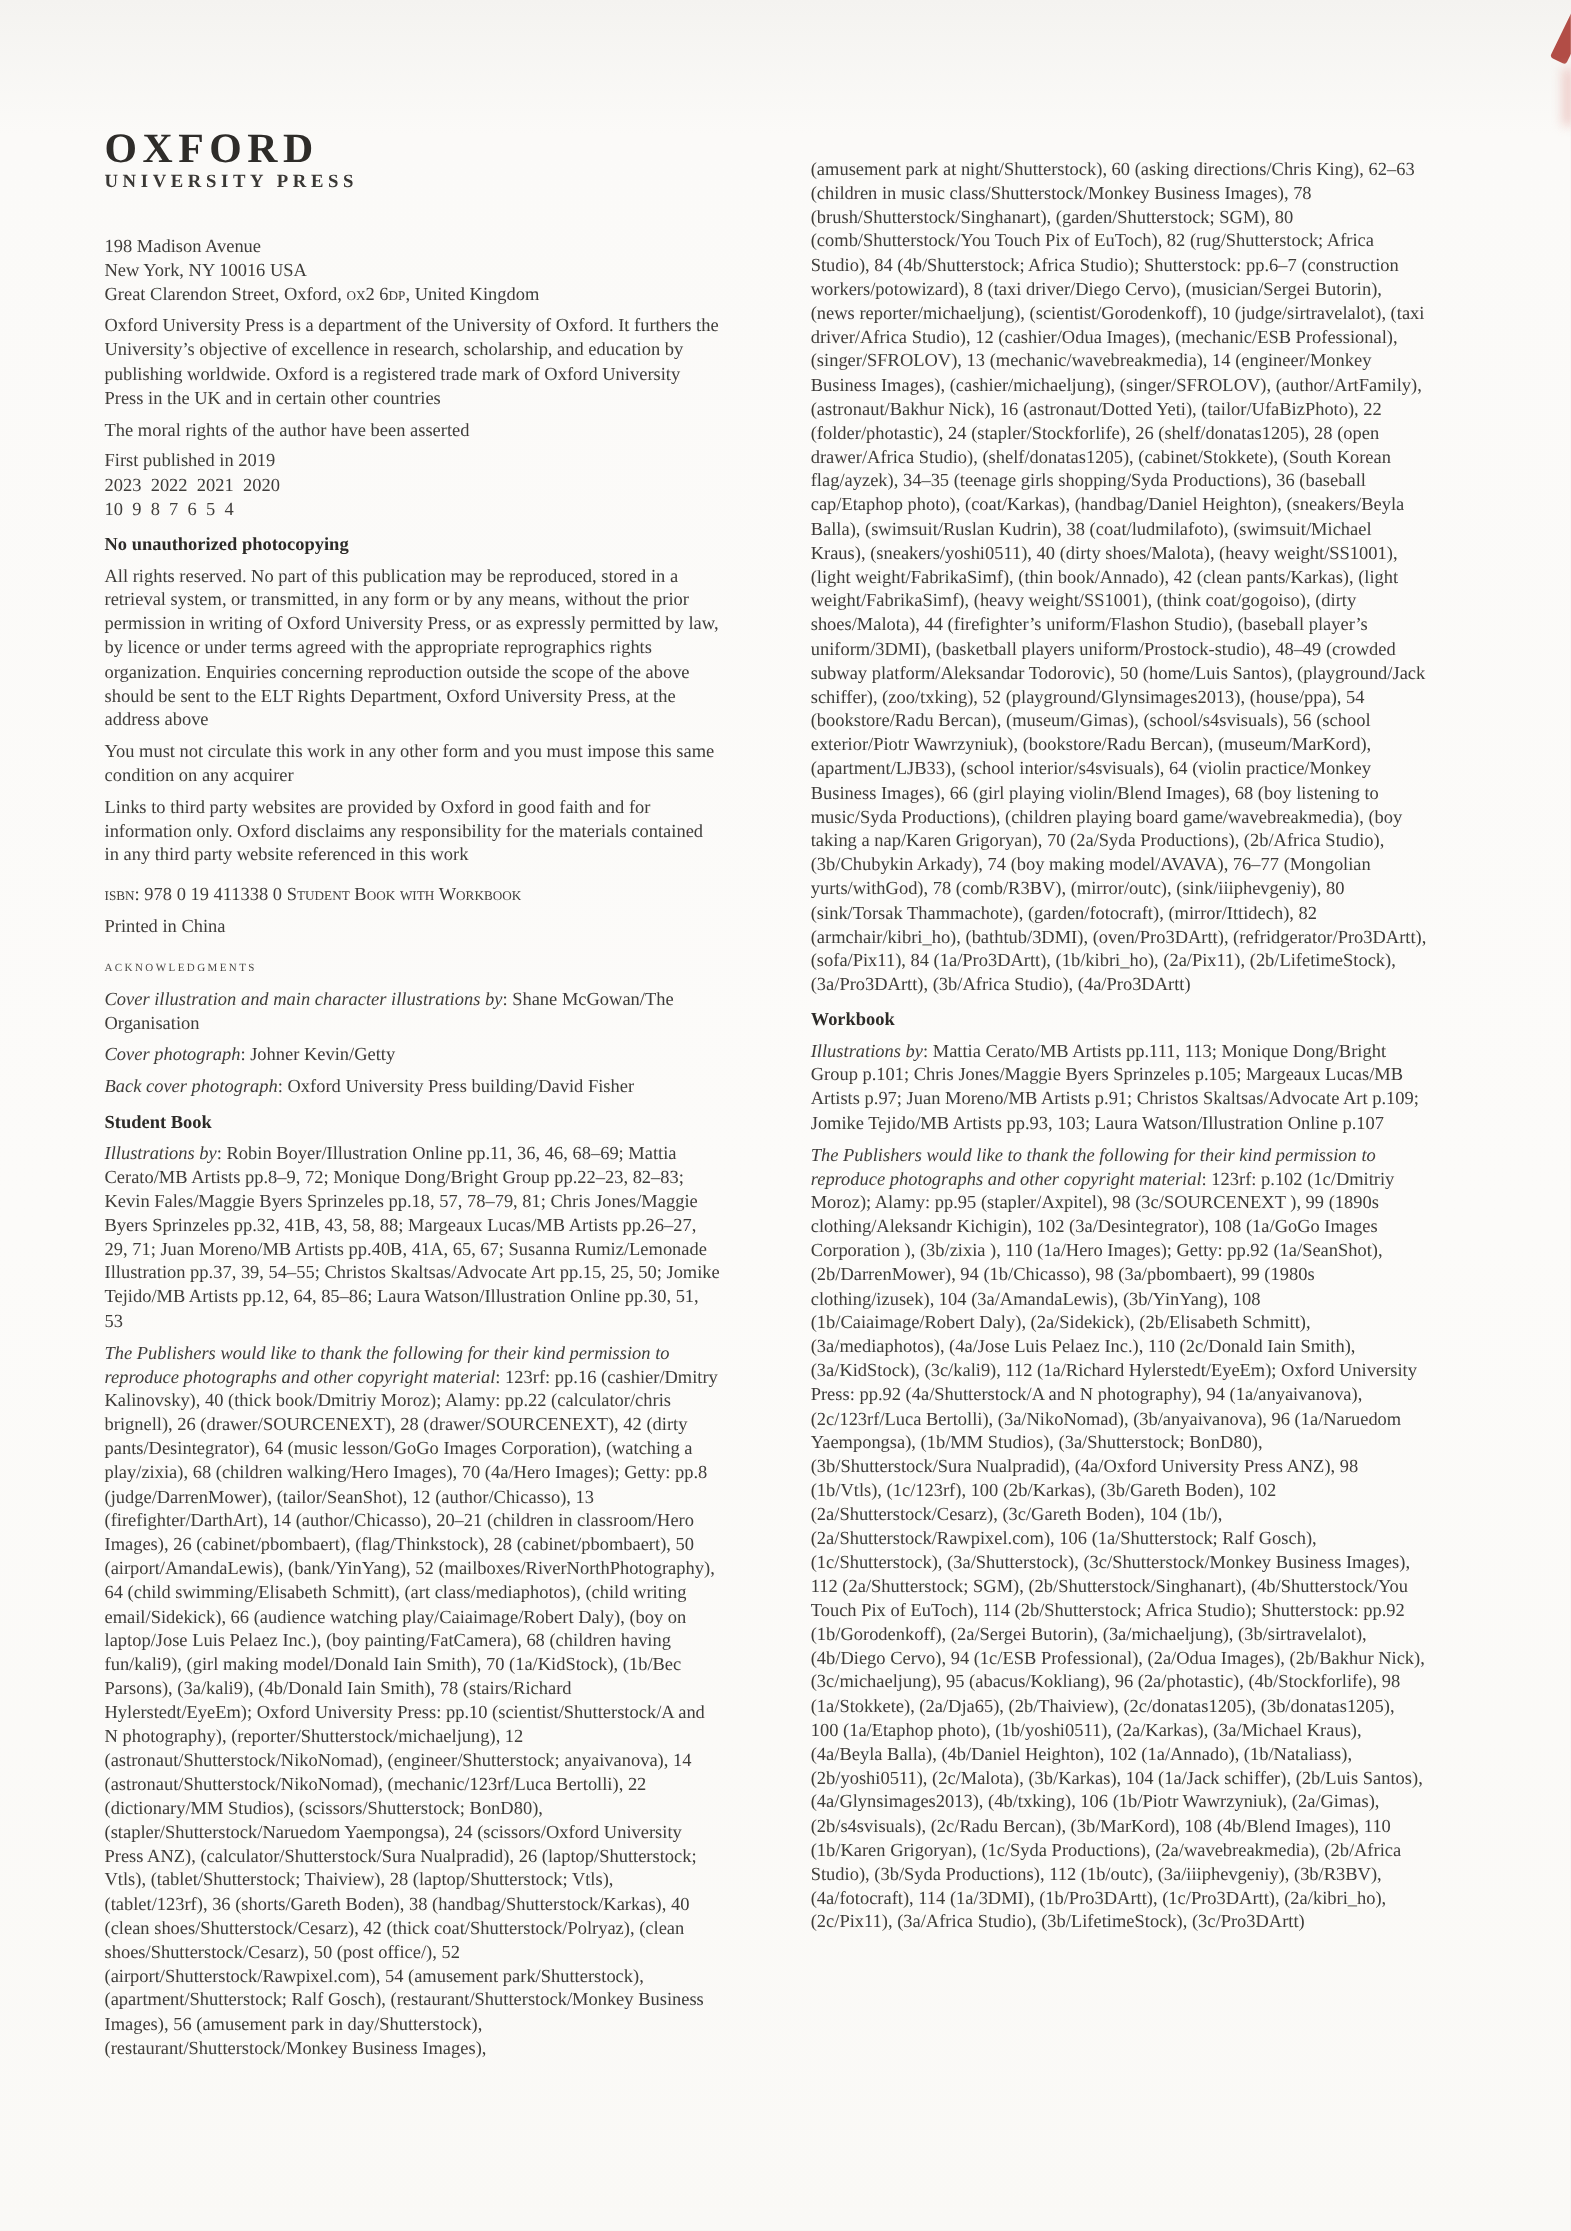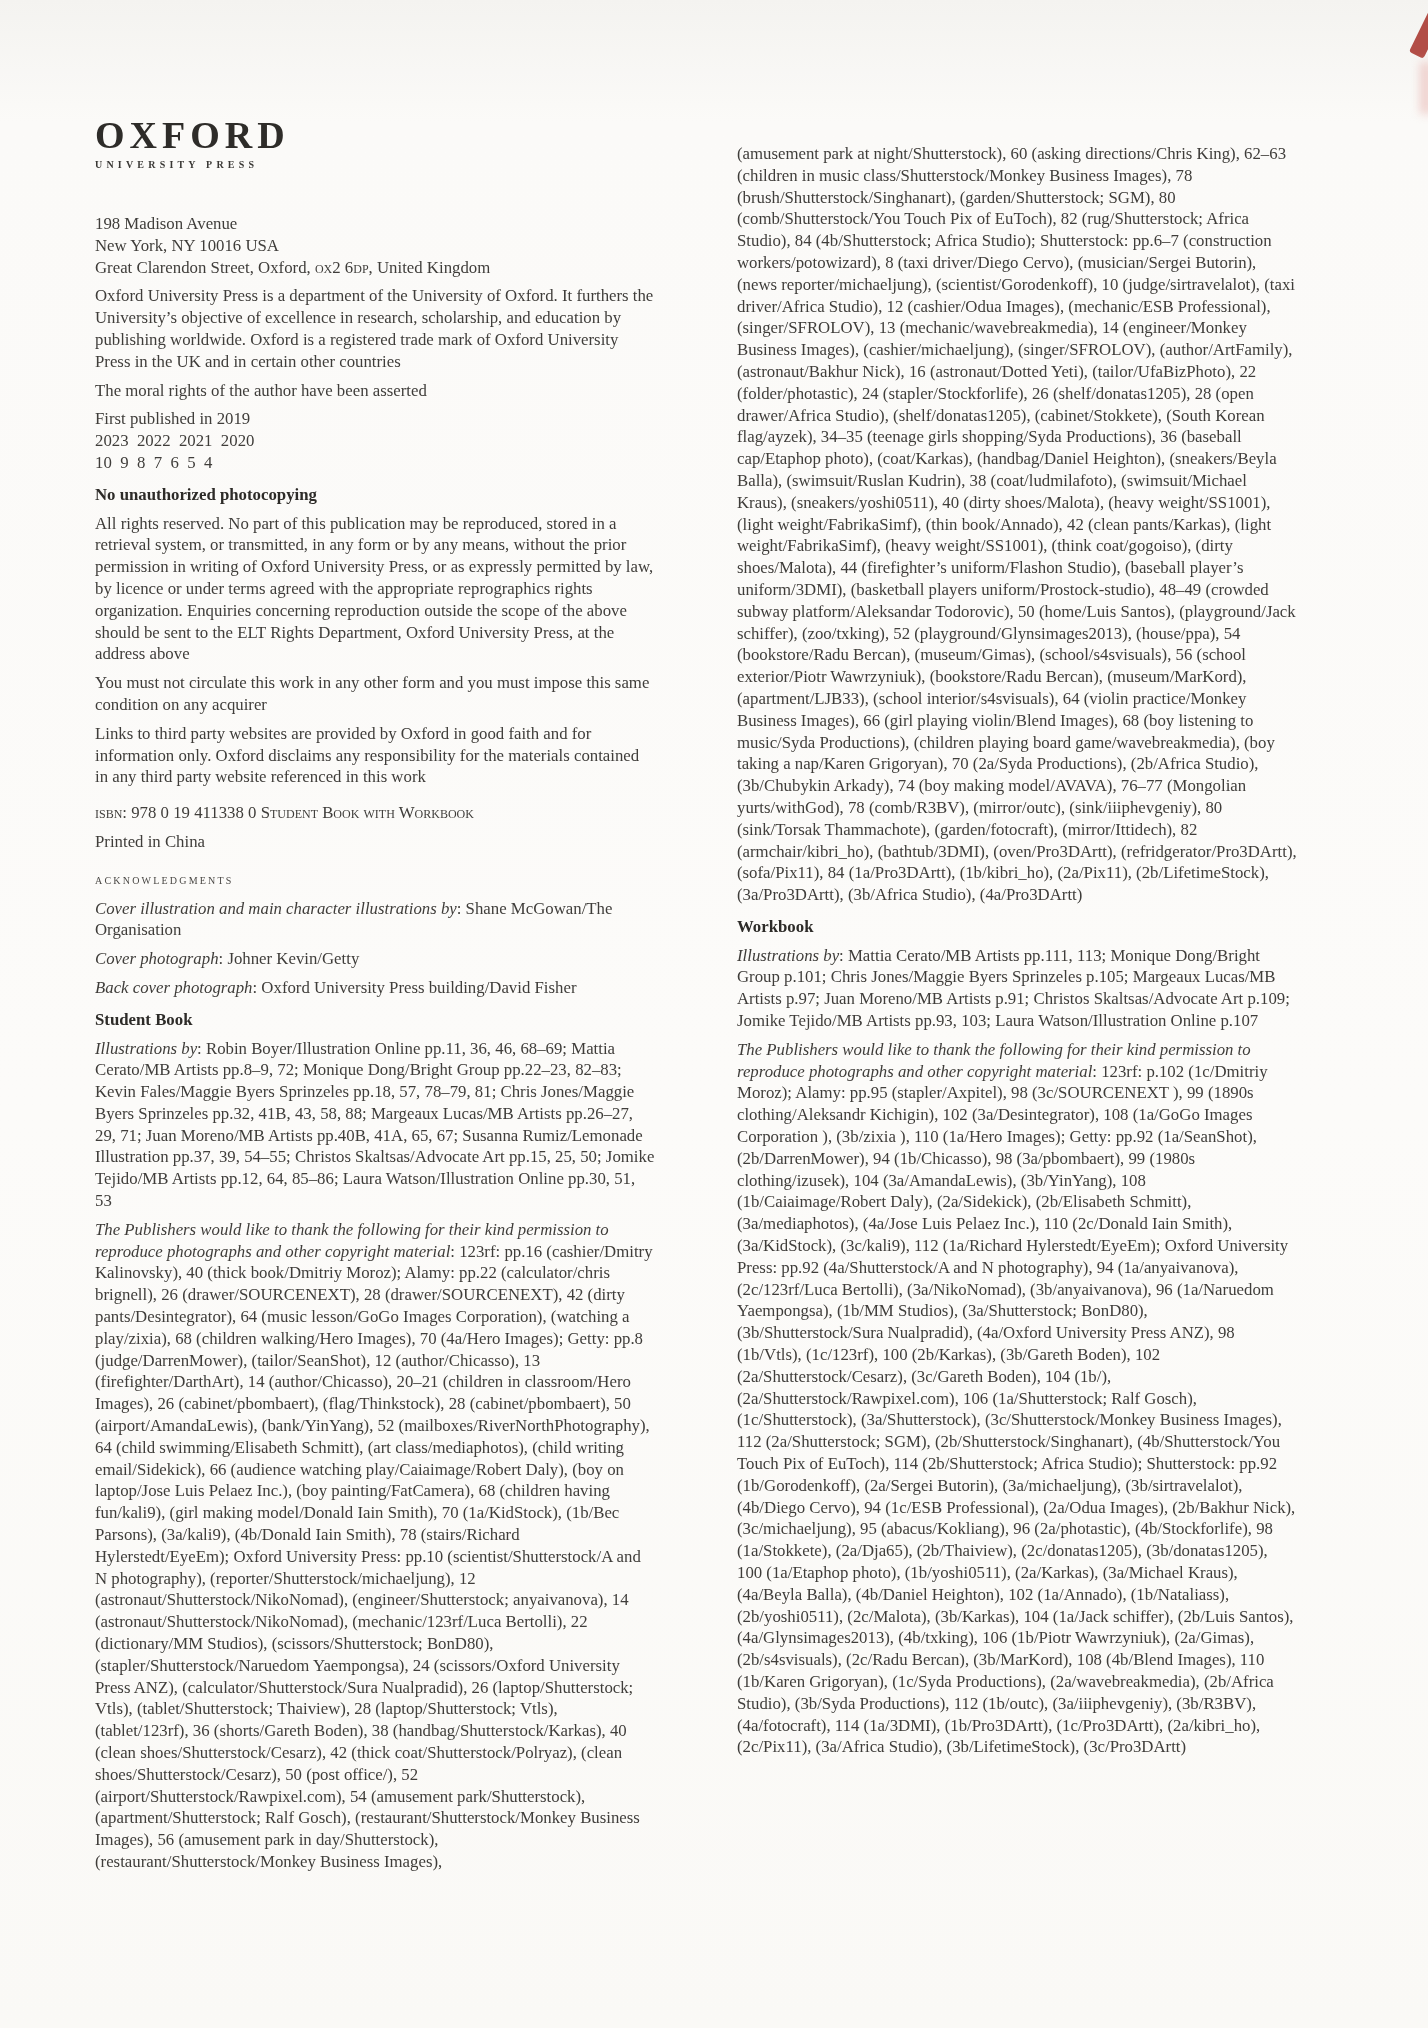--- a/index.html
+++ b/index.html
@@ -32,21 +32,21 @@
   .edition{}
   .it{font-style:italic;}
   .sc{font-variant:small-caps;}
   
   .logo{margin-bottom:40px;}
   .logo-line1{
     font-size:38px;line-height:38px;font-weight:600;
     letter-spacing:5px;color:#2e2c29;
   }
   .logo-line2{
-    font-size:10px;line-height:16px;font-weight:600;
+    font-size:17px;line-height:16px;font-weight:600;
     letter-spacing:4.2px;color:#3a3835;margin-top:3px;
   }
   
   .corner-mark{
     position:absolute;top:4px;right:-8px;width:16px;height:54px;
     transform:rotate(26deg);border-radius:3px;opacity:.88;
   }
   .corner-smudge{
     position:absolute;top:62px;right:-4px;width:12px;height:52px;
     background:#ecc6c2;filter:blur(5px);opacity:.8;

